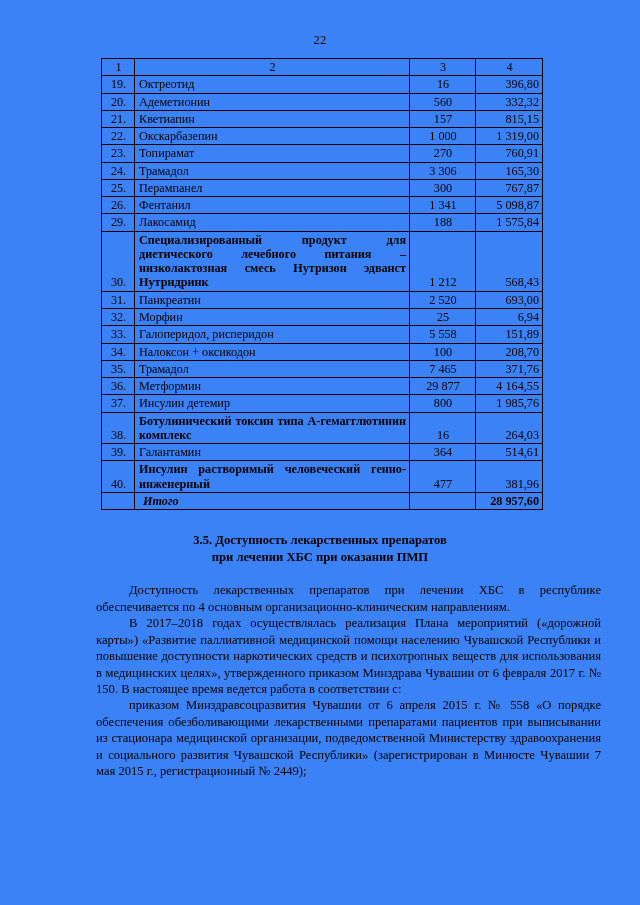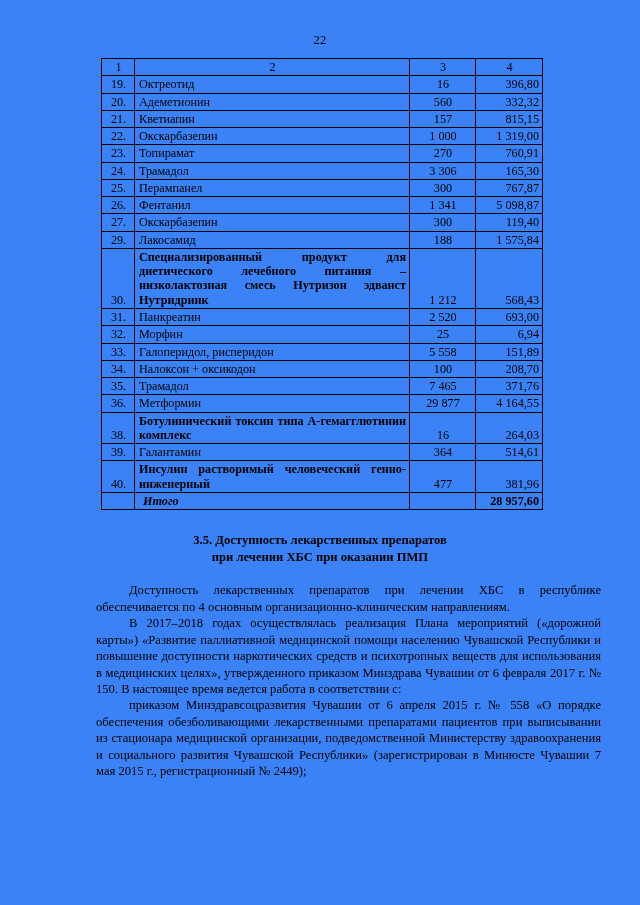--- a/index.html
+++ b/index.html
@@ -149,26 +149,20 @@
             <td class="qty">300</td>
             <td class="sum">767,87</td>
           </tr>
           <tr>
             <td class="num">26.</td>
             <td class="name">Фентанил</td>
             <td class="qty">1 341</td>
             <td class="sum">5 098,87</td>
           </tr>
           <tr>
-            <td class="num">27.</td>
-            <td class="name">Окскарбазепин</td>
-            <td class="qty">300</td>
-            <td class="sum">119,40</td>
-          </tr>
-          <tr>
             <td class="num">29.</td>
             <td class="name">Лакосамид</td>
             <td class="qty">188</td>
             <td class="sum">1 575,84</td>
           </tr>
           <tr>
             <td class="num">30.</td>
             <td class="name just">Специализированный продукт для диетического лечебного питания – низколактозная смесь Нутризон эдванст Нутридринк</td>
             <td class="qty">1 212</td>
             <td class="sum">568,43</td>
@@ -201,20 +195,26 @@
             <td class="num">35.</td>
             <td class="name">Трамадол</td>
             <td class="qty">7 465</td>
             <td class="sum">371,76</td>
           </tr>
           <tr>
             <td class="num">36.</td>
             <td class="name">Метформин</td>
             <td class="qty">29 877</td>
             <td class="sum">4 164,55</td>
+          </tr>
+          <tr>
+            <td class="num">37.</td>
+            <td class="name">Инсулин детемир</td>
+            <td class="qty">800</td>
+            <td class="sum">1 985,76</td>
           </tr>
           <tr>
             <td class="num">38.</td>
             <td class="name just">Ботулинический токсин типа А-гемагглютинин комплекс</td>
             <td class="qty">16</td>
             <td class="sum">264,03</td>
           </tr>
           <tr>
             <td class="num">39.</td>
             <td class="name">Галантамин</td>

